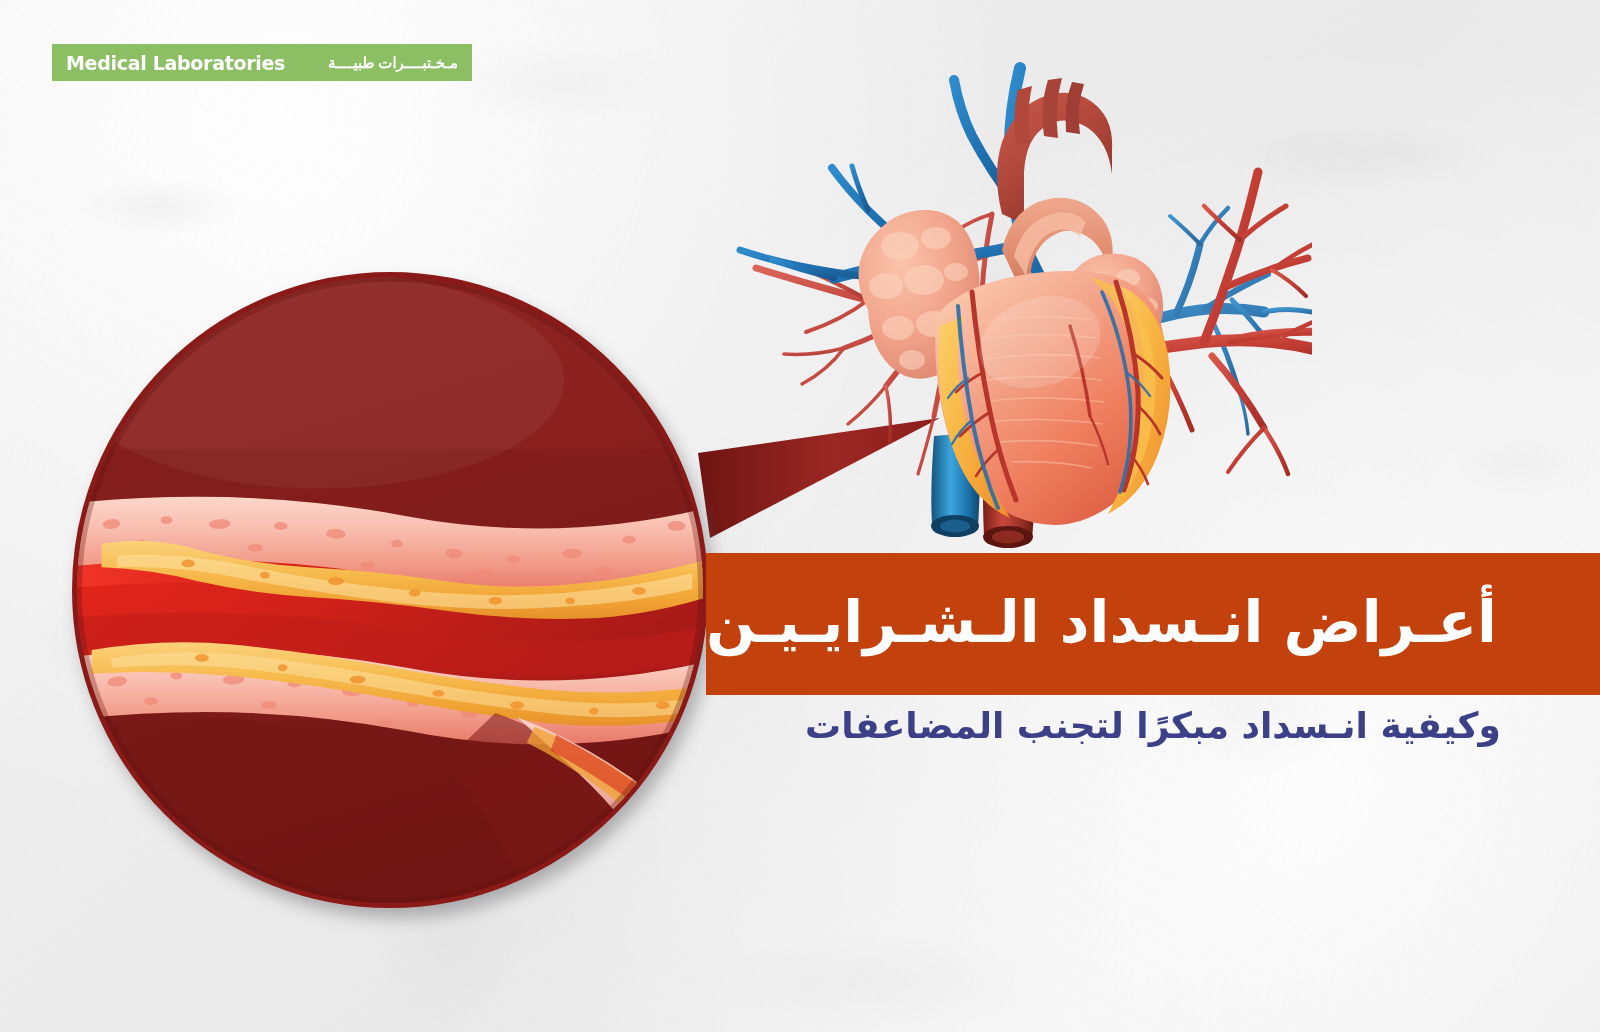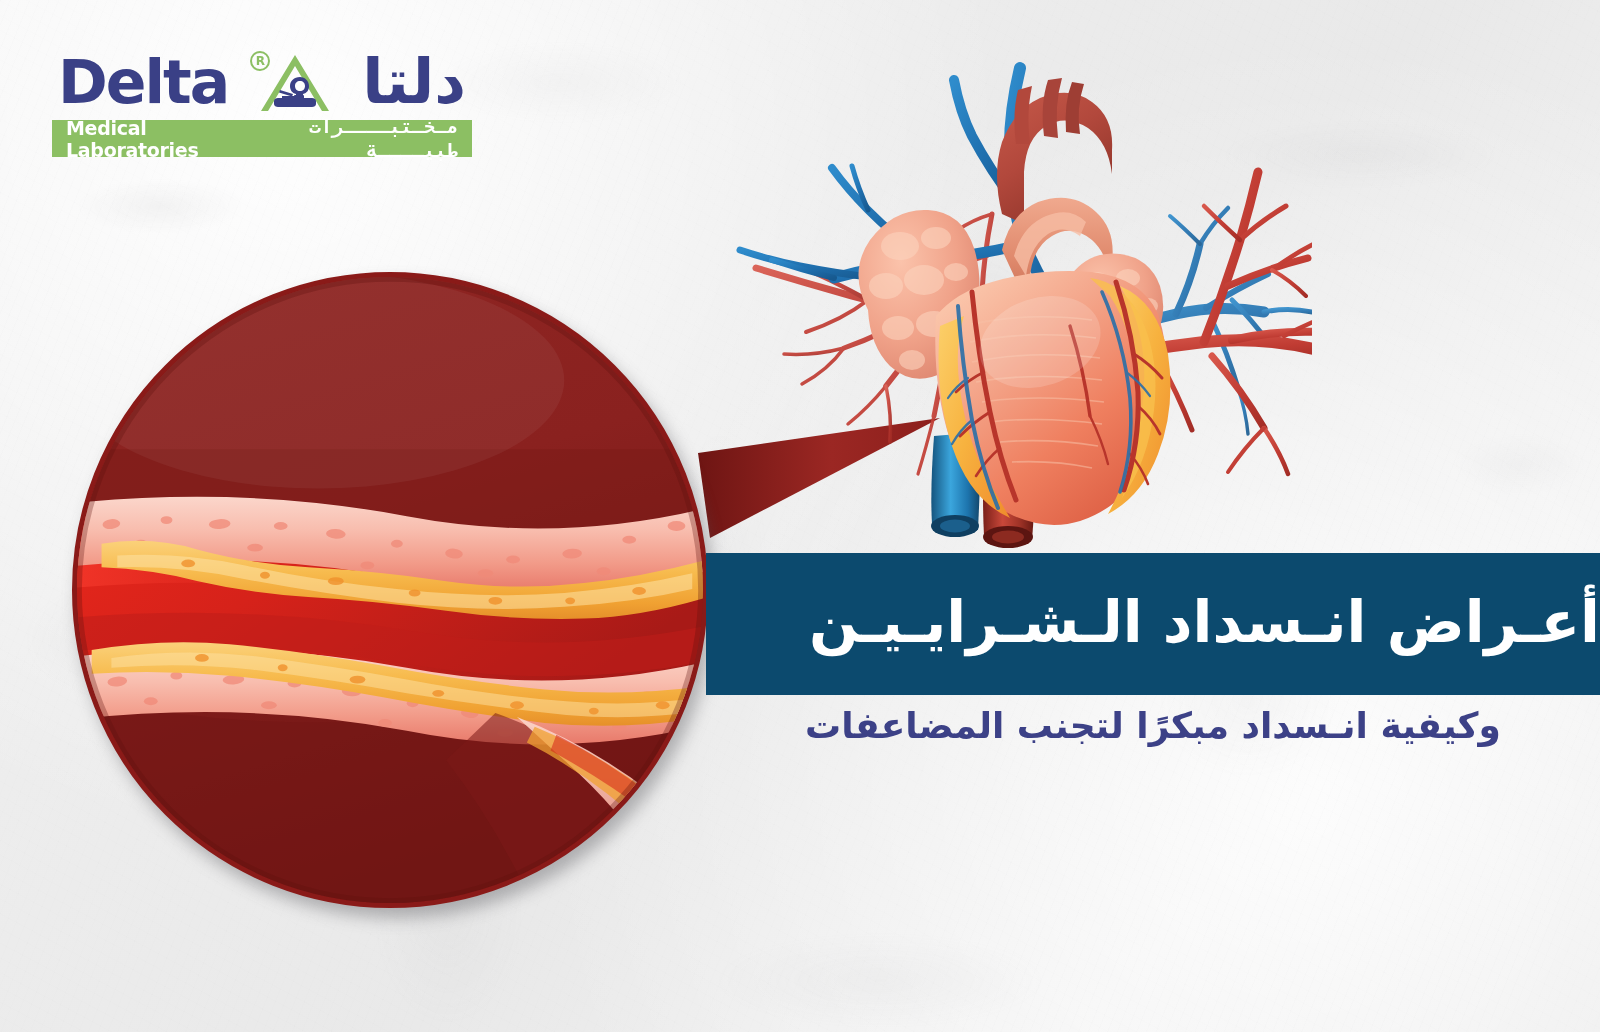--- a/index.html
+++ b/index.html
@@ -82,22 +82,22 @@
     background:#8cbf63;
     height:37px;
     display:flex; align-items:center; justify-content:space-between;
     padding:0 14px;
   }
   .logo-bar-en{
     color:#ffffff; font-size:19px; font-weight:700;
     font-family:"DejaVu Sans", sans-serif; letter-spacing:-.3px;
   }
   .logo-bar-ar{
-    color:#ffffff; font-size:19px; font-weight:700;
-    font-family:Liberation Mono, monospace; direction:rtl;
+    color:#ffffff; font-size:15px; font-weight:700;
+    font-family:Liberation Serif, serif; direction:rtl;
   }
 
   
   .zoom-circle{
     position:absolute;
     left:72px; top:272px;
     width:636px; height:636px;
     border-radius:50%;
     overflow:hidden;
     border:5px solid #8a1a18;
@@ -116,22 +116,22 @@
   .heart-wrap{
     position:absolute; left:672px; top:24px;
     width:640px; height:570px;
   }
 
   
   .title-banner{
     position:absolute;
     left:706px; top:553px;
     width:894px; height:142px;
-    background:#0c4a6e;
-    display:flex; align-items:center; justify-content:flex-start;
+    background:#c2410c;
+    display:flex; align-items:center; justify-content:flex-end;
   }
   .title-text{
     color:#ffffff;
     font-family:"DejaVu Sans", sans-serif;
     font-size:58px; font-weight:700;
     letter-spacing:1px;
     direction:rtl; white-space:nowrap;
     line-height:1;
     padding-bottom:4px;
   }
@@ -150,40 +150,20 @@
 </head>
 <body>
 
 <div id="poster">
 
   <div class="bg-base"></div>
   <div class="bg-noise"></div>
   <div class="bg-streaks"></div>
 
   <div class="logo-block">
-    <div class="logo-row">
-      <span class="logo-delta-en">Delta</span>
-
-      <span class="logo-mark">
-        <span class="logo-reg">R</span>
-        <svg width="78" height="66" viewBox="0 0 78 66" aria-hidden="true">
-          <path d="M39 4 L73 60 L66 60 L39 15 L12 60 L5 60 Z" fill="#8cbf63"></path>
-          <g fill="#3a4086">
-            <path d="M44 26 c5 0 9 4 9 9 c0 4 -2 7 -6 8 l0 4 l-7 0 l0 -4 c-4 -1 -6 -4 -6 -8 c0 -5 4 -9 10 -9 z
-                     M44 30 c-3 0 -5 2 -5 5 c0 3 2 5 5 5 c3 0 5 -2 5 -5 c0 -3 -2 -5 -5 -5 z"></path>
-            <rect x="38" y="44" width="10" height="4" rx="1"></rect>
-            <path d="M26 45 l22 0 l0 3 l-22 0 z"></path>
-            <path d="M24 39 l13 4 l-1 2.4 l-13 -4 z"></path>
-            <path d="M18 50 c0 -2 2 -3 4 -3 l34 0 c2 0 4 1 4 3 l0 3 c0 2 -2 3 -4 3 l-34 0 c-2 0 -4 -1 -4 -3 z"></path>
-          </g>
-        </svg>
-      </span>
-
-      <span class="logo-delta-ar">دلتا</span>
-    </div>
 
     <div class="logo-bar">
       <span class="logo-bar-en">Medical Laboratories</span>
       <span class="logo-bar-ar">مـخـتبــــرات طبيــــة</span>
     </div>
   </div>
 
   <svg class="cone" viewBox="0 0 330 220">
     <defs>
       <linearGradient id="coneGrad" x1="0" y1="0" x2="1" y2="0">

